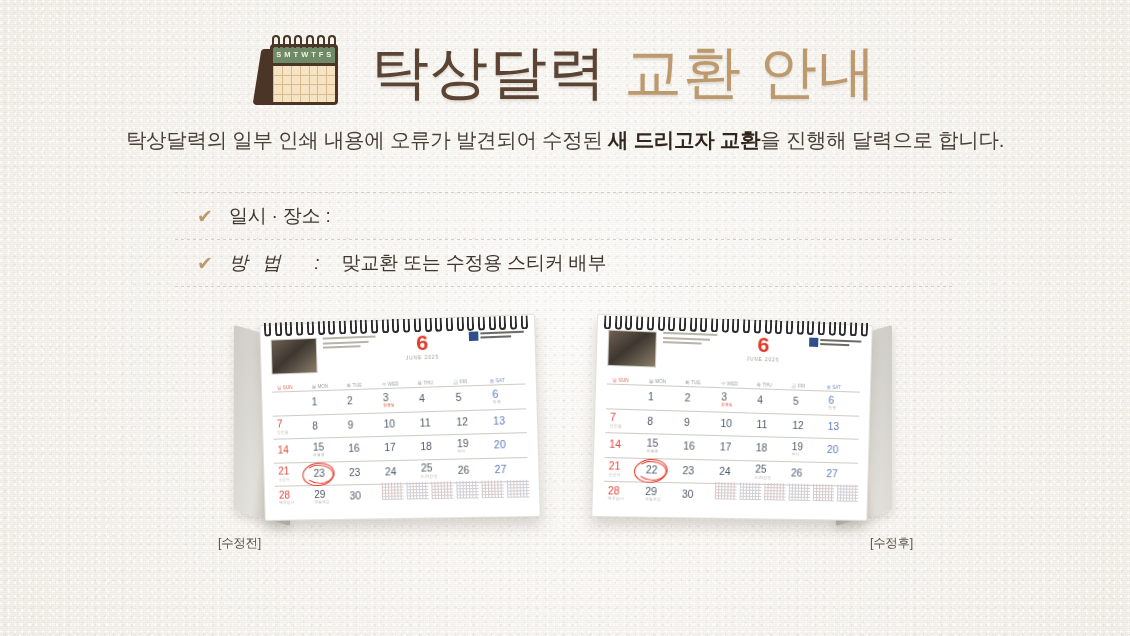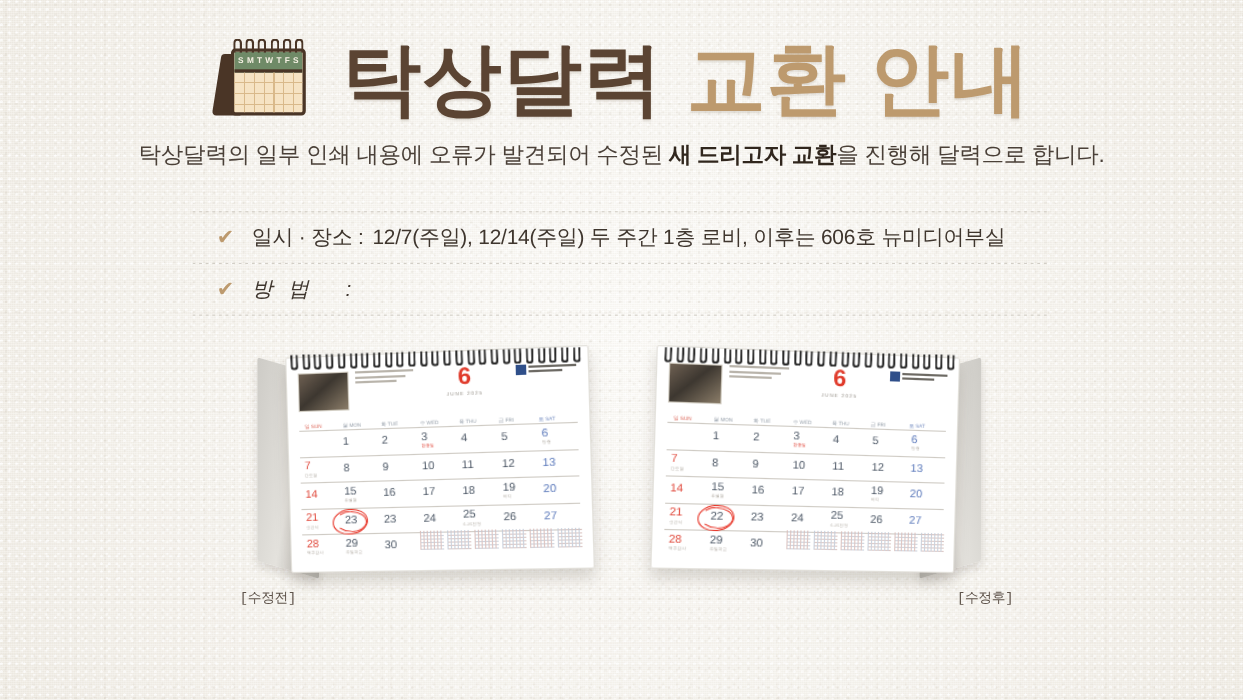--- a/index.html
+++ b/index.html
@@ -123,22 +123,22 @@
     display: block;
     width: 8px;
     height: 13px;
     border: 2.5px solid #4a3526;
     border-bottom: none;
     border-radius: 6px 6px 0 0;
     box-sizing: border-box;
   }
 
   .title {
-    font-size: 72px;
-    font-weight: bold;
+    font-size: 58px;
+    font-weight: normal;
     letter-spacing: 1px;
     line-height: 1;
     white-space: nowrap;
     text-shadow: 0 2px 2px rgba(120,104,85,0.18);
   }
   .title .dark  { color: #5b4433; }
   .title .light { color: #bd9a6e; }
 
   
   .subtitle {
@@ -373,21 +373,20 @@
       repeating-linear-gradient(0deg, #c5cdd9 0 1.4px, transparent 1.4px 3px);
   }
 
   .caption {
     position: absolute;
     top: 218px;
     font-size: 12.5px;
     color: #5e534a;
     letter-spacing: -0.3px;
     white-space: nowrap;
-    font-family: Liberation Mono, monospace;
   }
   .cal-wrap.left  .caption { left: -10px; }
   .cal-wrap.right .caption { left: 302px; text-align: right; }
 </style>
 </head>
 <body>
 
 <div class="page"></div>
 <div class="grain"></div>
 
@@ -428,28 +427,28 @@
   <div class="subtitle">
     <span>탁상달력의 일부 인쇄 내용에 오류가 발견되어 수정된 </span><b>새 드리고자 교환</b><span>을 진행해 달력으로 합니다.</span>
   </div>
 
   <div class="list">
     <div class="rule"></div>
 
     <div class="row schedule">
       <span class="check">✔</span>
       <span class="row-label">일시 · 장소 :</span>
-      <span class="row-value">12/7(주일), 12/14(주일) 두 주간 1층 로비, 이후는 606호 뉴미디어부실</span>
     </div>
 
     <div class="rule"></div>
 
     <div class="row method">
       <span class="check">✔</span>
       <span class="row-label">방법 :</span>
+      <span class="row-value">맞교환 또는 수정용 스티커 배부</span>
     </div>
 
     <div class="rule"></div>
   </div>
 
   <div class="cals">
 
     <div class="cal-wrap left">
       <div class="desk">
         <div class="back"></div>

